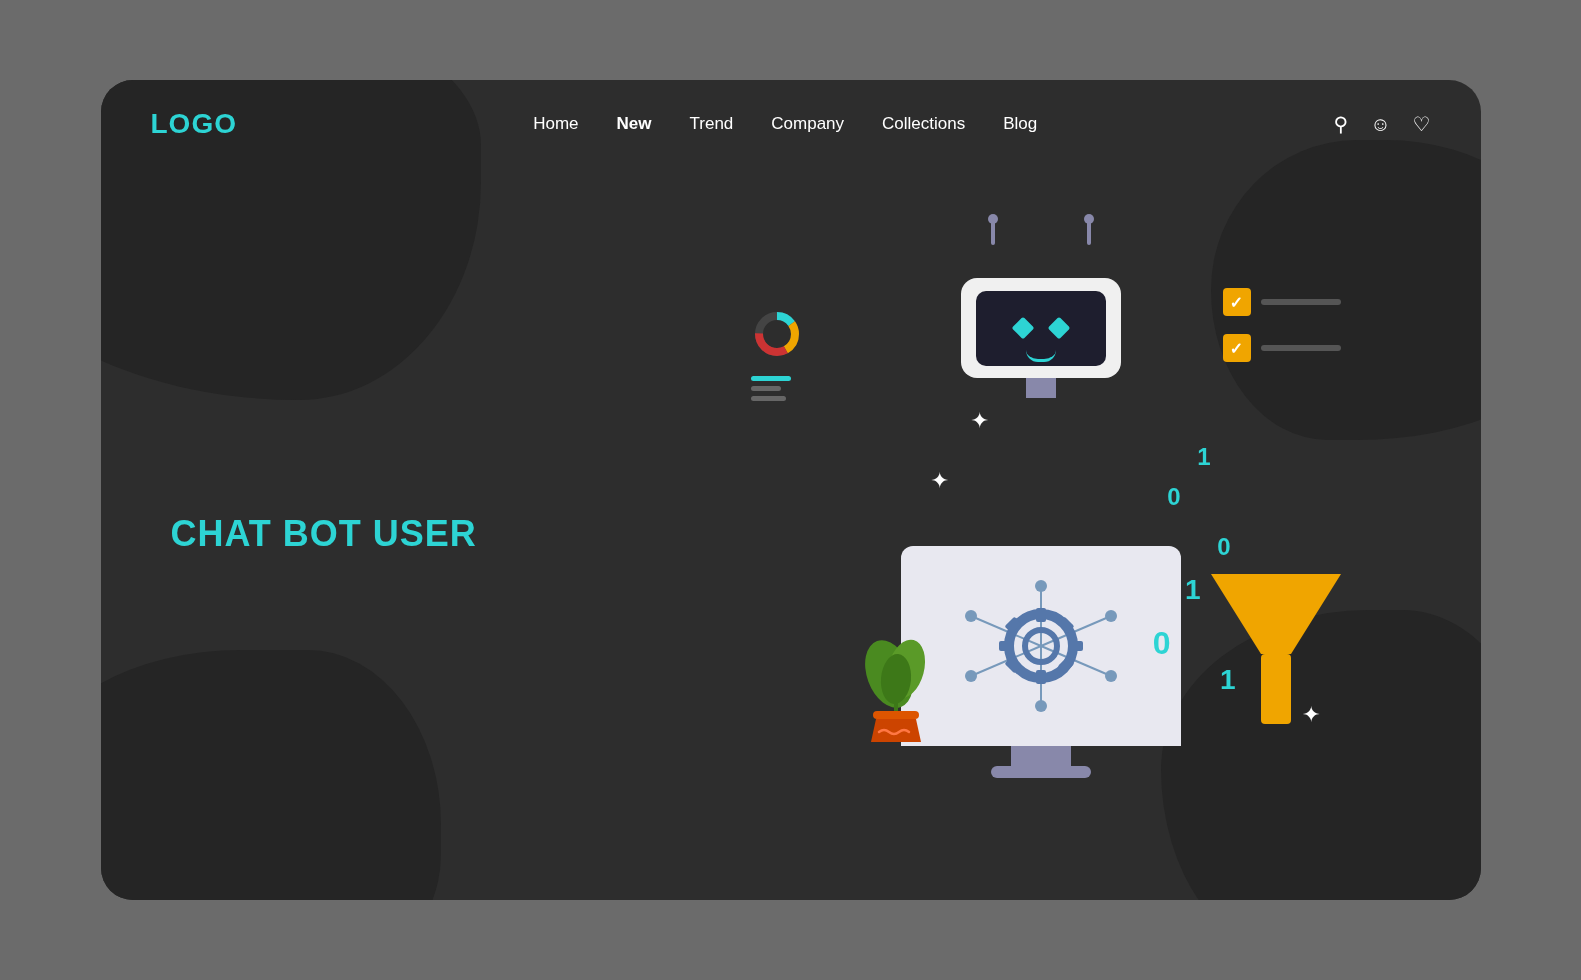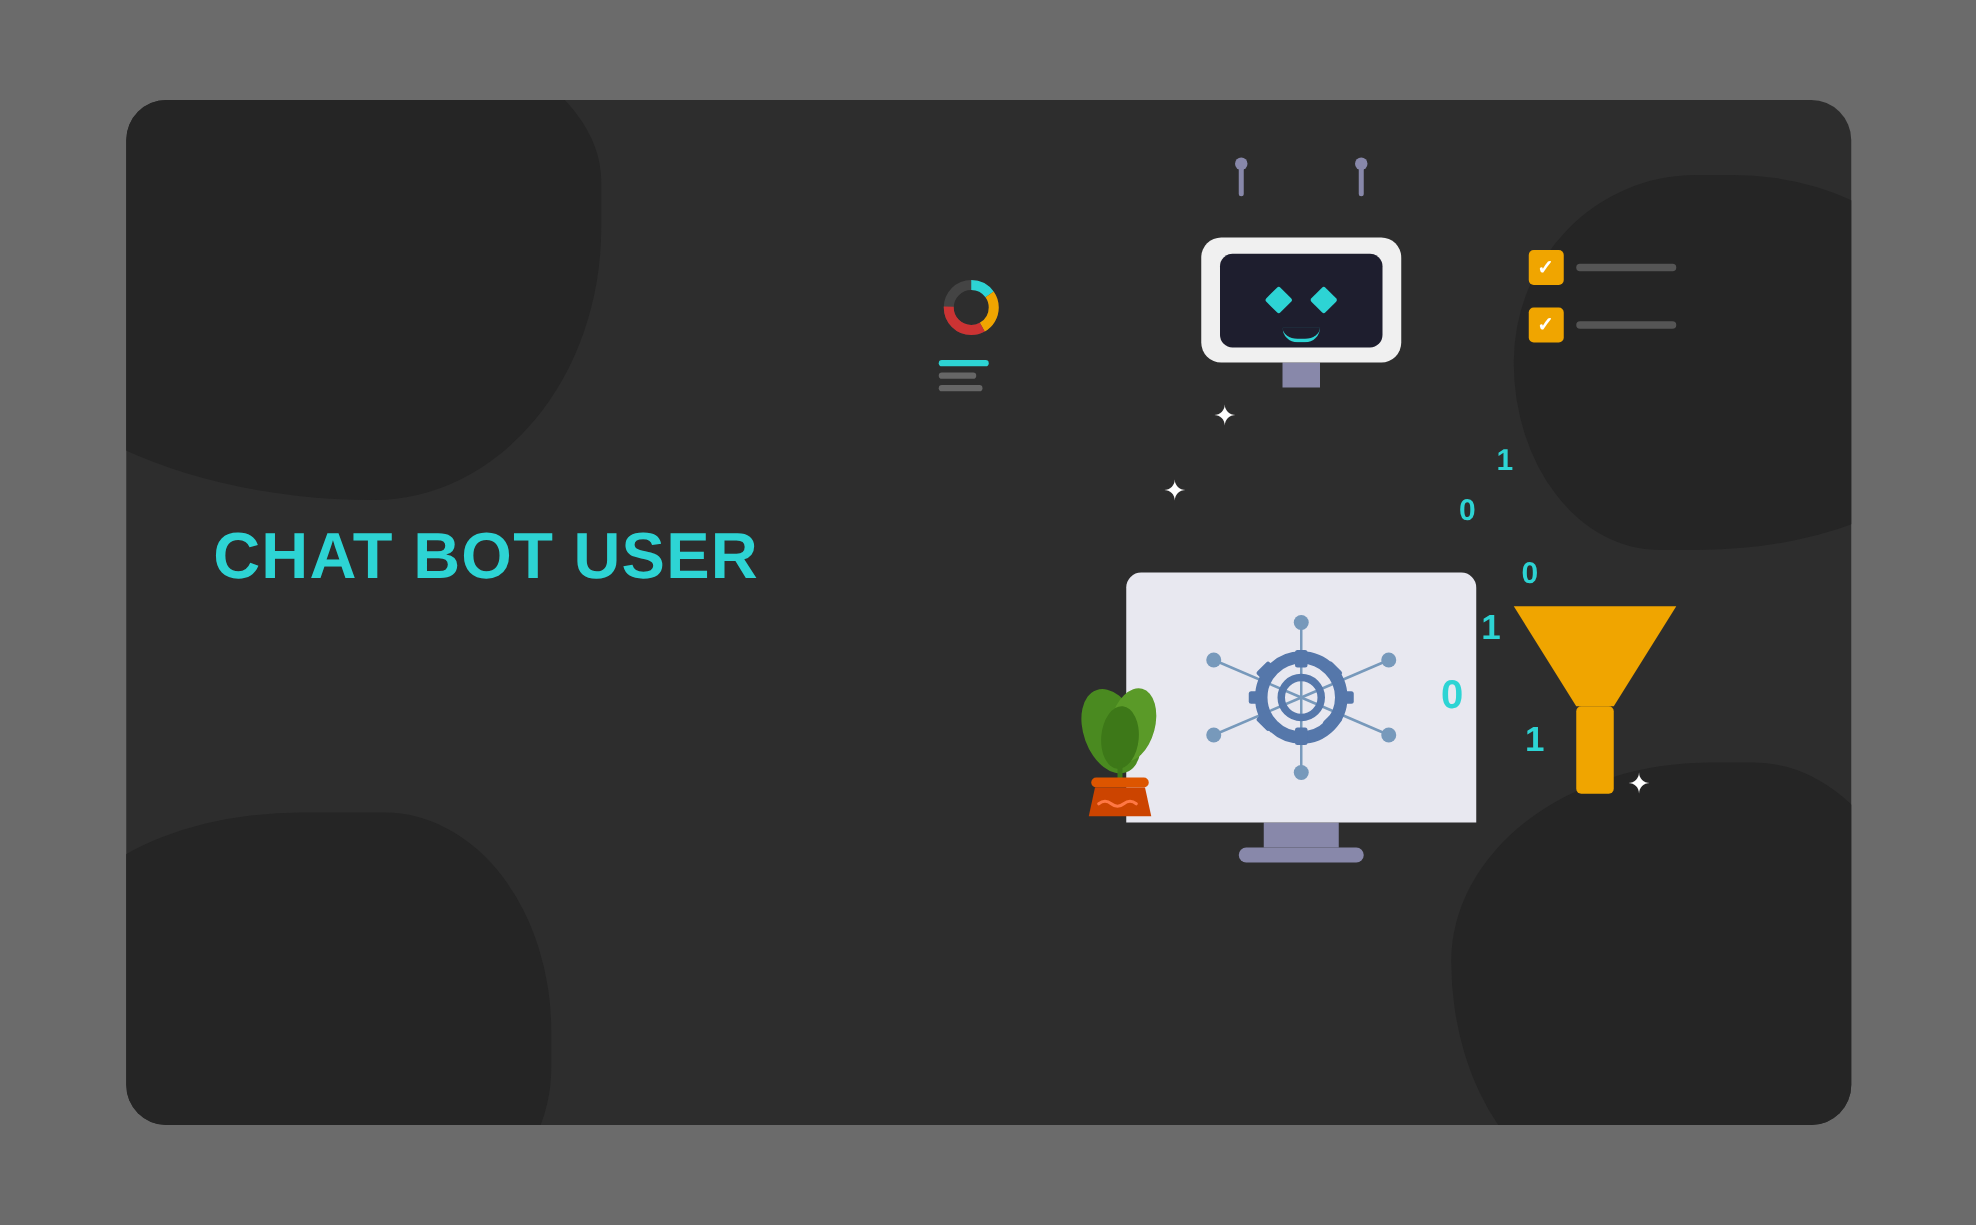--- a/index.html
+++ b/index.html
@@ -110,21 +110,21 @@
       align-items: center;
       padding: 20px 50px 0 70px;
       height: calc(820px - 100px);
     }
     .left-section {
       flex: 0 0 480px;
       padding-top: 20px;
     }
     .headline {
       color: #2dd4d4;
-      font-size: 52px;
+      font-size: 36px;
       font-weight: 900;
       line-height: 1.15;
       text-transform: uppercase;
       margin-bottom: 28px;
       letter-spacing: 1px;
     }
     .description {
       color: #cccccc;
       font-size: 15px;
       line-height: 1.6;
@@ -365,20 +365,36 @@
 </head>
 <body>
 
 <div class="page-wrapper">
 
   <div class="blob-top-left"></div>
   <div class="blob-bottom-left"></div>
   <div class="blob-top-right"></div>
   <div class="blob-center-right"></div>
 
+  <nav class="navbar">
+    <div class="logo">LOGO</div>
+    <ul class="nav-links">
+      <li><a href="#">Home</a></li>
+      <li><a href="#" class="active">New</a></li>
+      <li><a href="#">Trend</a></li>
+      <li><a href="#">Company</a></li>
+      <li><a href="#">Collections</a></li>
+      <li><a href="#">Blog</a></li>
+    </ul>
+    <div class="nav-icons">
+      <span class="nav-icon">⚲</span>
+      <span class="nav-icon">☺</span>
+      <span class="nav-icon">♡</span>
+    </div>
+  </nav>
 
   <div class="main-content">
 
     <div class="left-section">
       <h1 class="headline">
         <span>CHAT BOT USER</span><br>
       </h1>
     </div>
 
     <div class="right-section">

